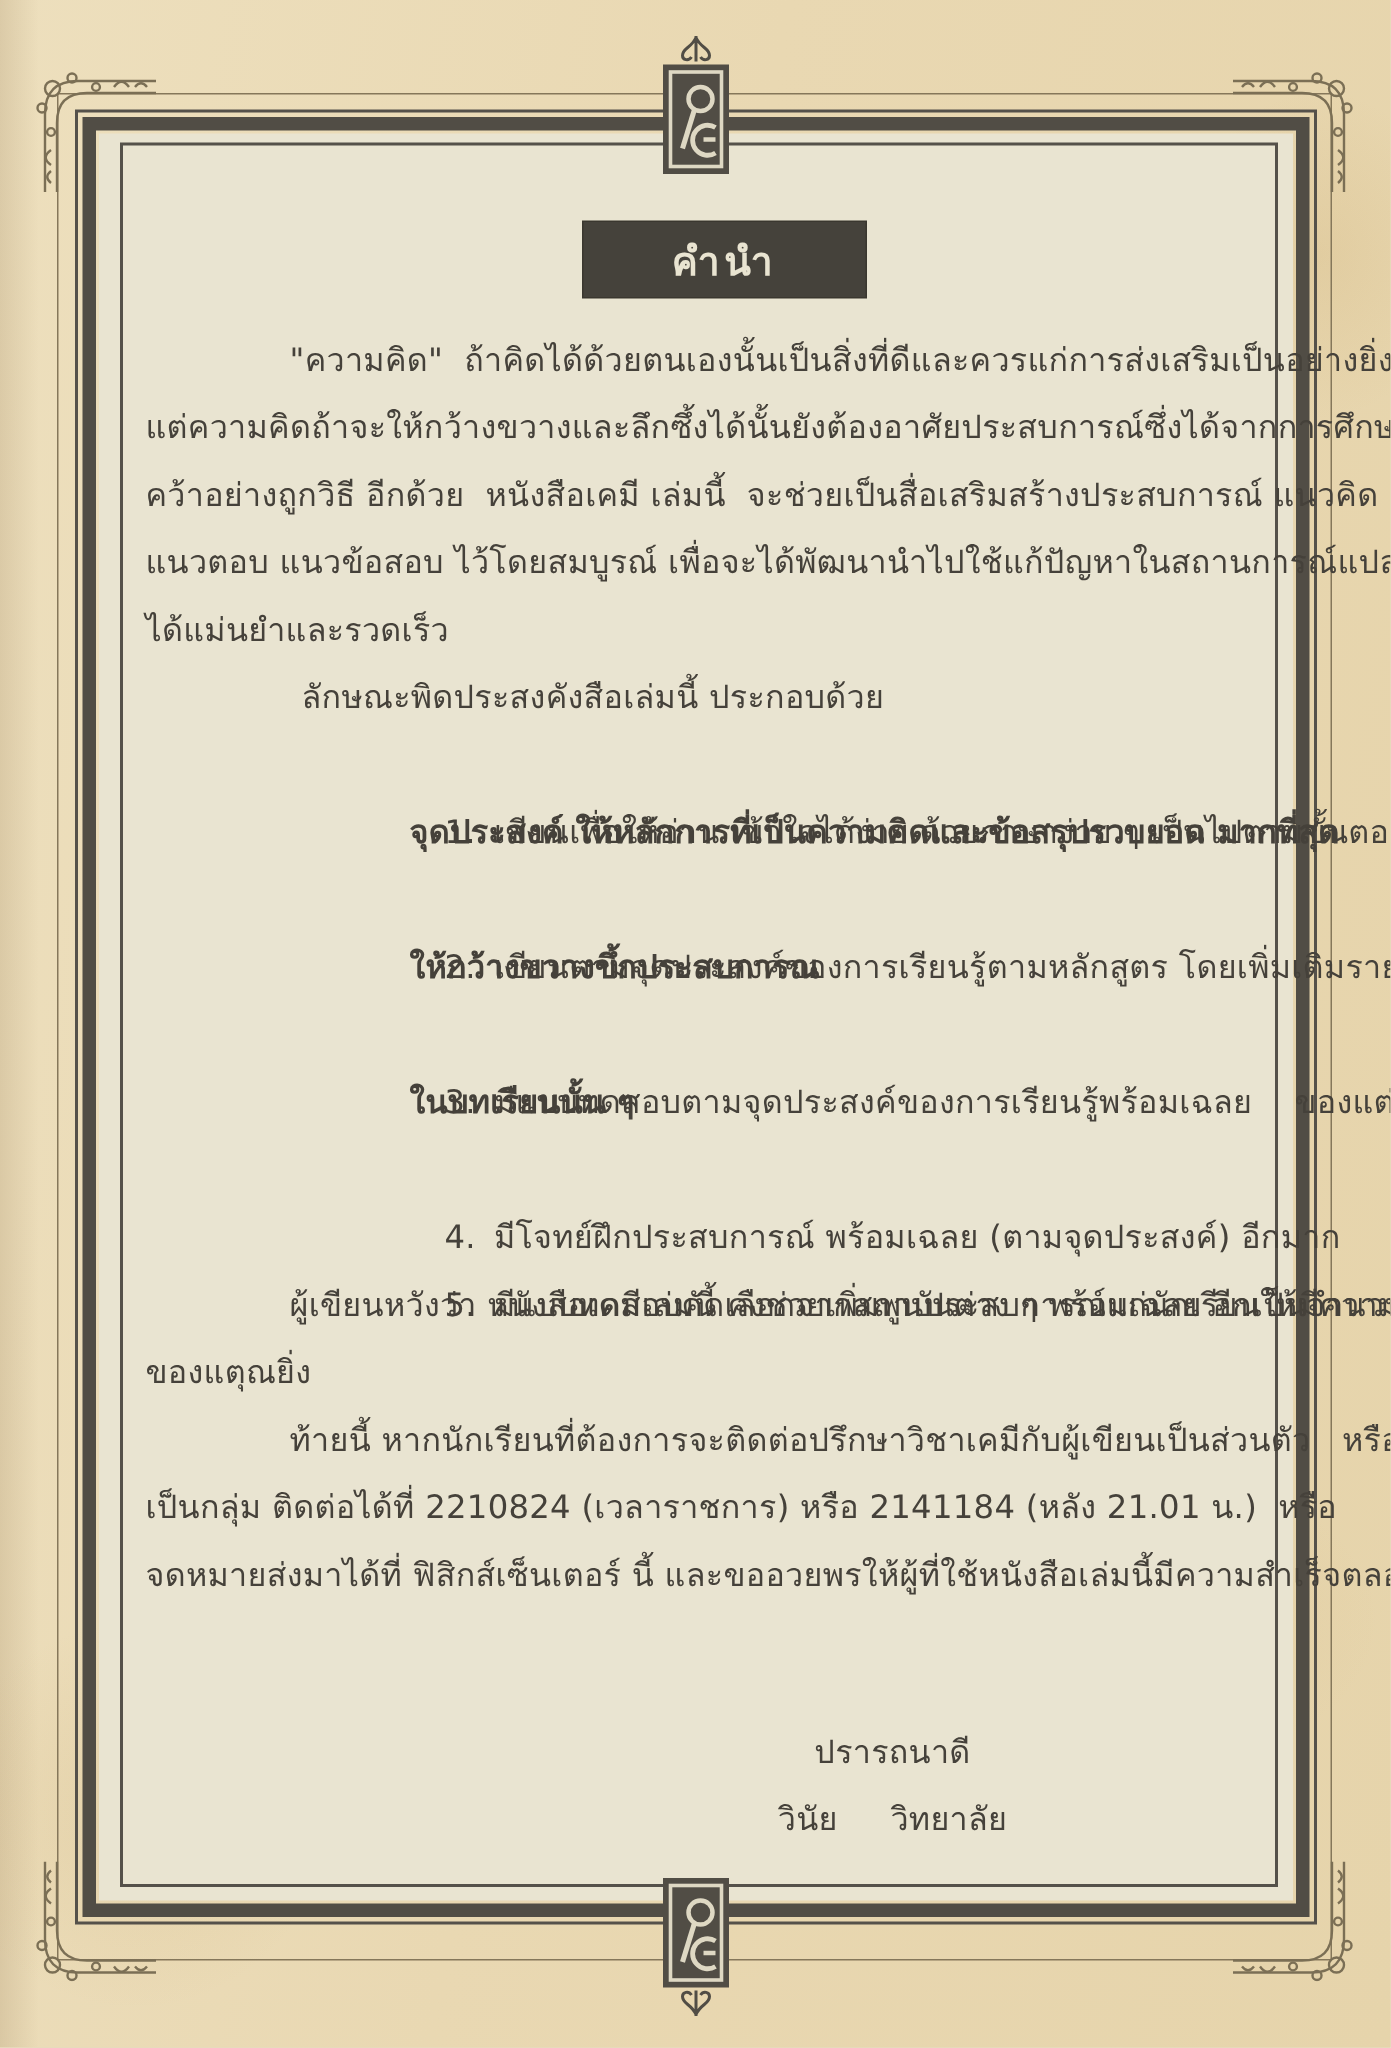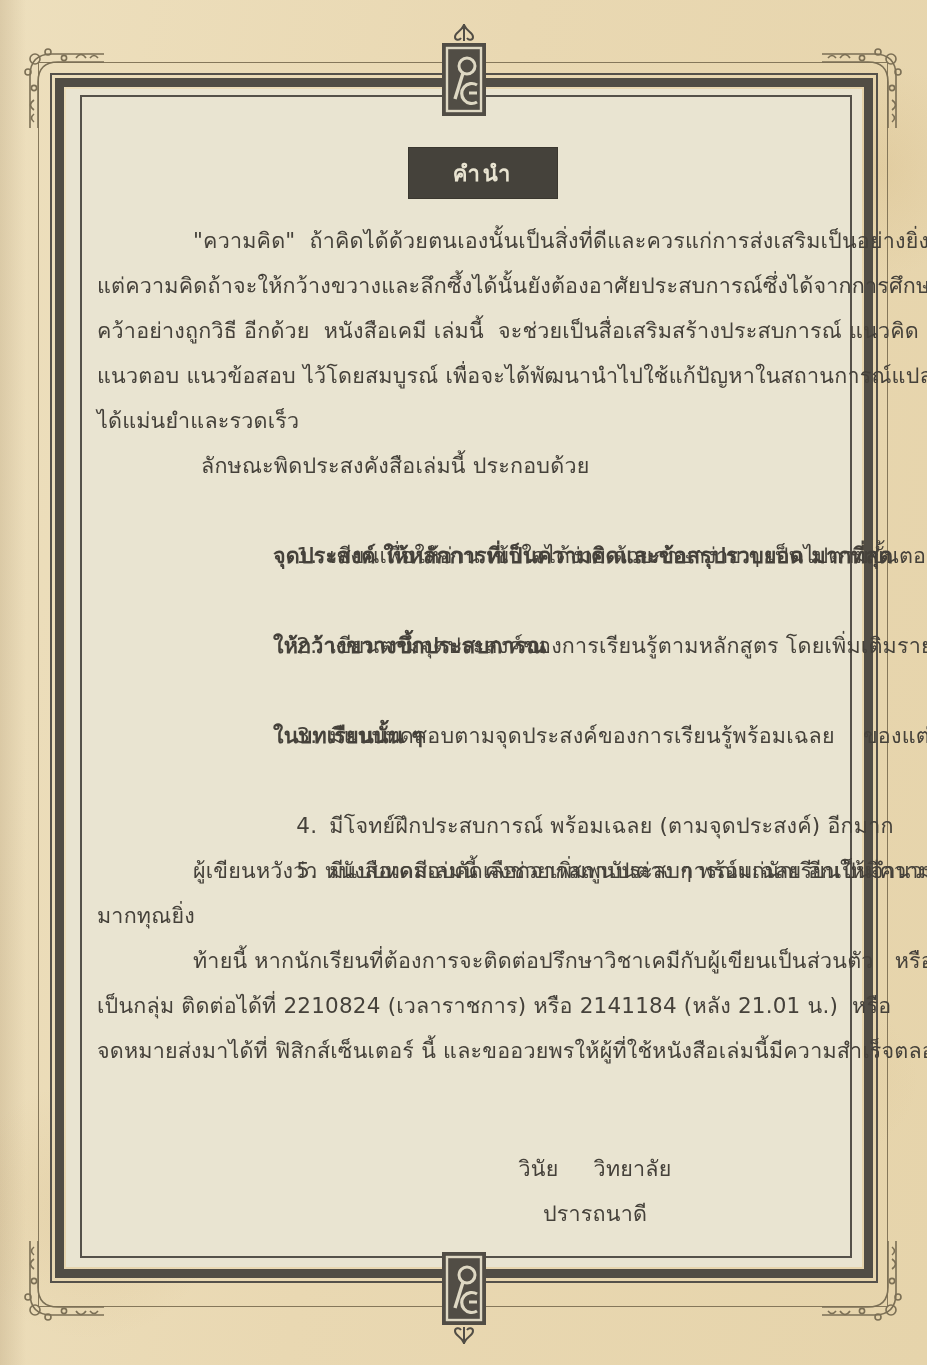--- a/index.html
+++ b/index.html
@@ -52,24 +52,24 @@
   .corner.br { left:822px; top:1241px; transform:scale(-1,-1); }
   .badge { position:absolute; left:436px; width:56px; height:112px; }
   .badge.top { top:22px; }
   .badge.bottom { top:1236px; }
 
   
   .text-area { position:absolute; left:97px; top:96px; width:740px; }
   .title-box {
     position:absolute; top:52px; left:50%;
     transform:translateX(calc(-50% + 16px));
-    width:148px; height:50px;
+    width:188px; height:50px;
     background:#45423b; color:#e9e4d1;
     display:flex; align-items:center; justify-content:center;
-    font-size:22px; font-weight:bold; letter-spacing:3px;
+    font-size:26px; font-weight:bold; letter-spacing:3px;
     box-shadow:0 0 0 1px #3a372f;
   }
   .body-flow { position:absolute; top:122px; left:0; width:740px; }
   .line {
     height:45px; line-height:45px; font-size:21.5px;
     color:#45413a; white-space:pre; letter-spacing:.2px;
   }
   .indent1   { padding-left:96px; }
   .heading   { padding-left:104px; }
   .item-first{ padding-left:143px; }
@@ -200,26 +200,26 @@
 
       <div class="line item-first">
         <span class="num">4.</span><span>มีโจทย์ฝึกประสบการณ์ พร้อมเฉลย (ตามจุดประสงค์) อีกมาก</span>
       </div>
 
       <div class="line item-first">
         <span class="num">5.</span><span>มีแบบทดสอบคัดเลือกจากสถาบันต่าง ๆ พร้อมเฉลย อีกเป็นจำนวนมาก</span>
       </div>
 
       <div class="line indent1">ผู้เขียนหวังว่า หนังสือเคมีเล่มนี้ คงช่วยเพิ่มพูนประสบการณ์แก่นักเรียนให้มีความ</div>
-      <div class="line">มากทุณยิ่ง</div>
+      <div class="line">ของแตุณยิ่ง</div>
 
       <div class="line indent1">ท้ายนี้ หากนักเรียนที่ต้องการจะติดต่อปรึกษาวิชาเคมีกับผู้เขียนเป็นส่วนตัว   หรือ</div>
       <div class="line">เป็นกลุ่ม ติดต่อได้ที่ 2210824 (เวลาราชการ) หรือ 2141184 (หลัง 21.01 น.)  หรือ</div>
       <div class="line">จดหมายส่งมาได้ที่ ฟิสิกส์เซ็นเตอร์ นี้ และขออวยพรให้ผู้ที่ใช้หนังสือเล่มนี้มีความสำเร็จตลอด</div>
     </div>
 
     <div class="signoff">
+      <div class="line">ปรารถนาดี</div>
       <div class="line">วินัย     วิทยาลัย</div>
-      <div class="line">ปรารถนาดี</div>
     </div>
 
   </div>
 </div>
 
 </body></html>

